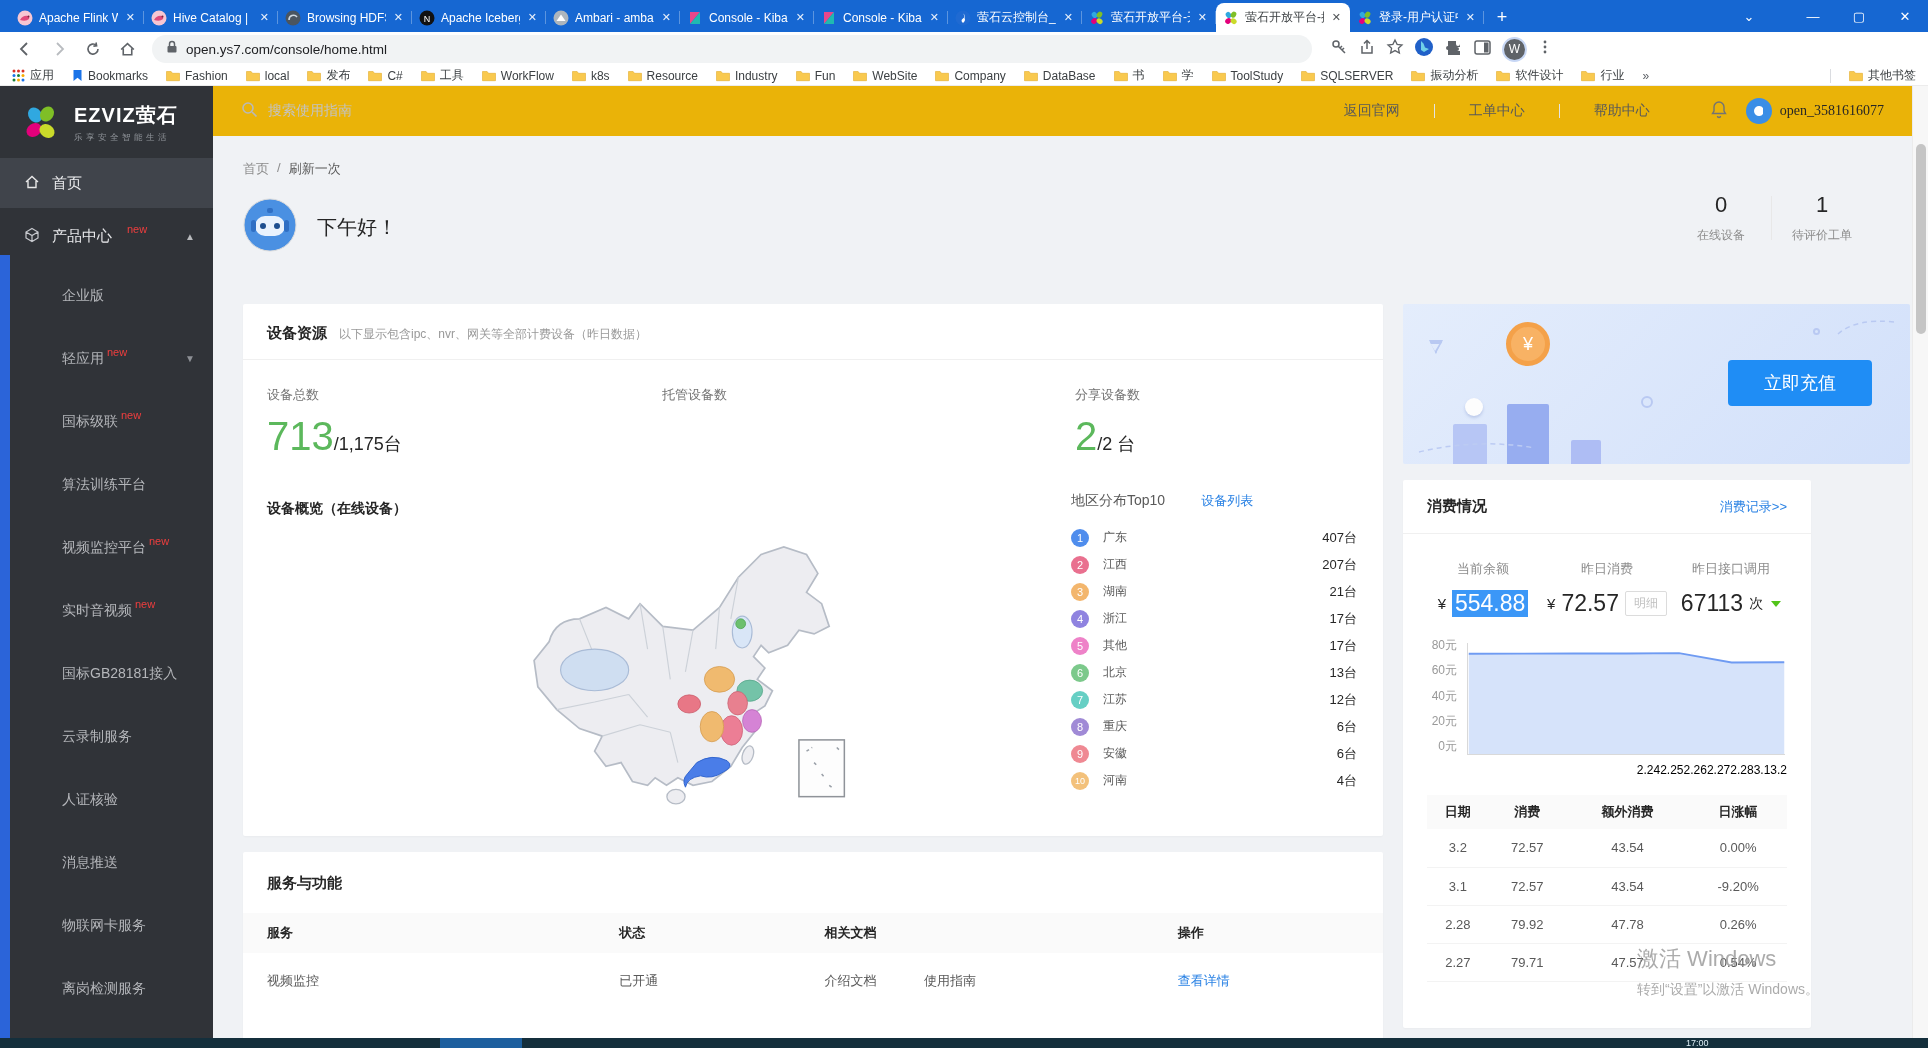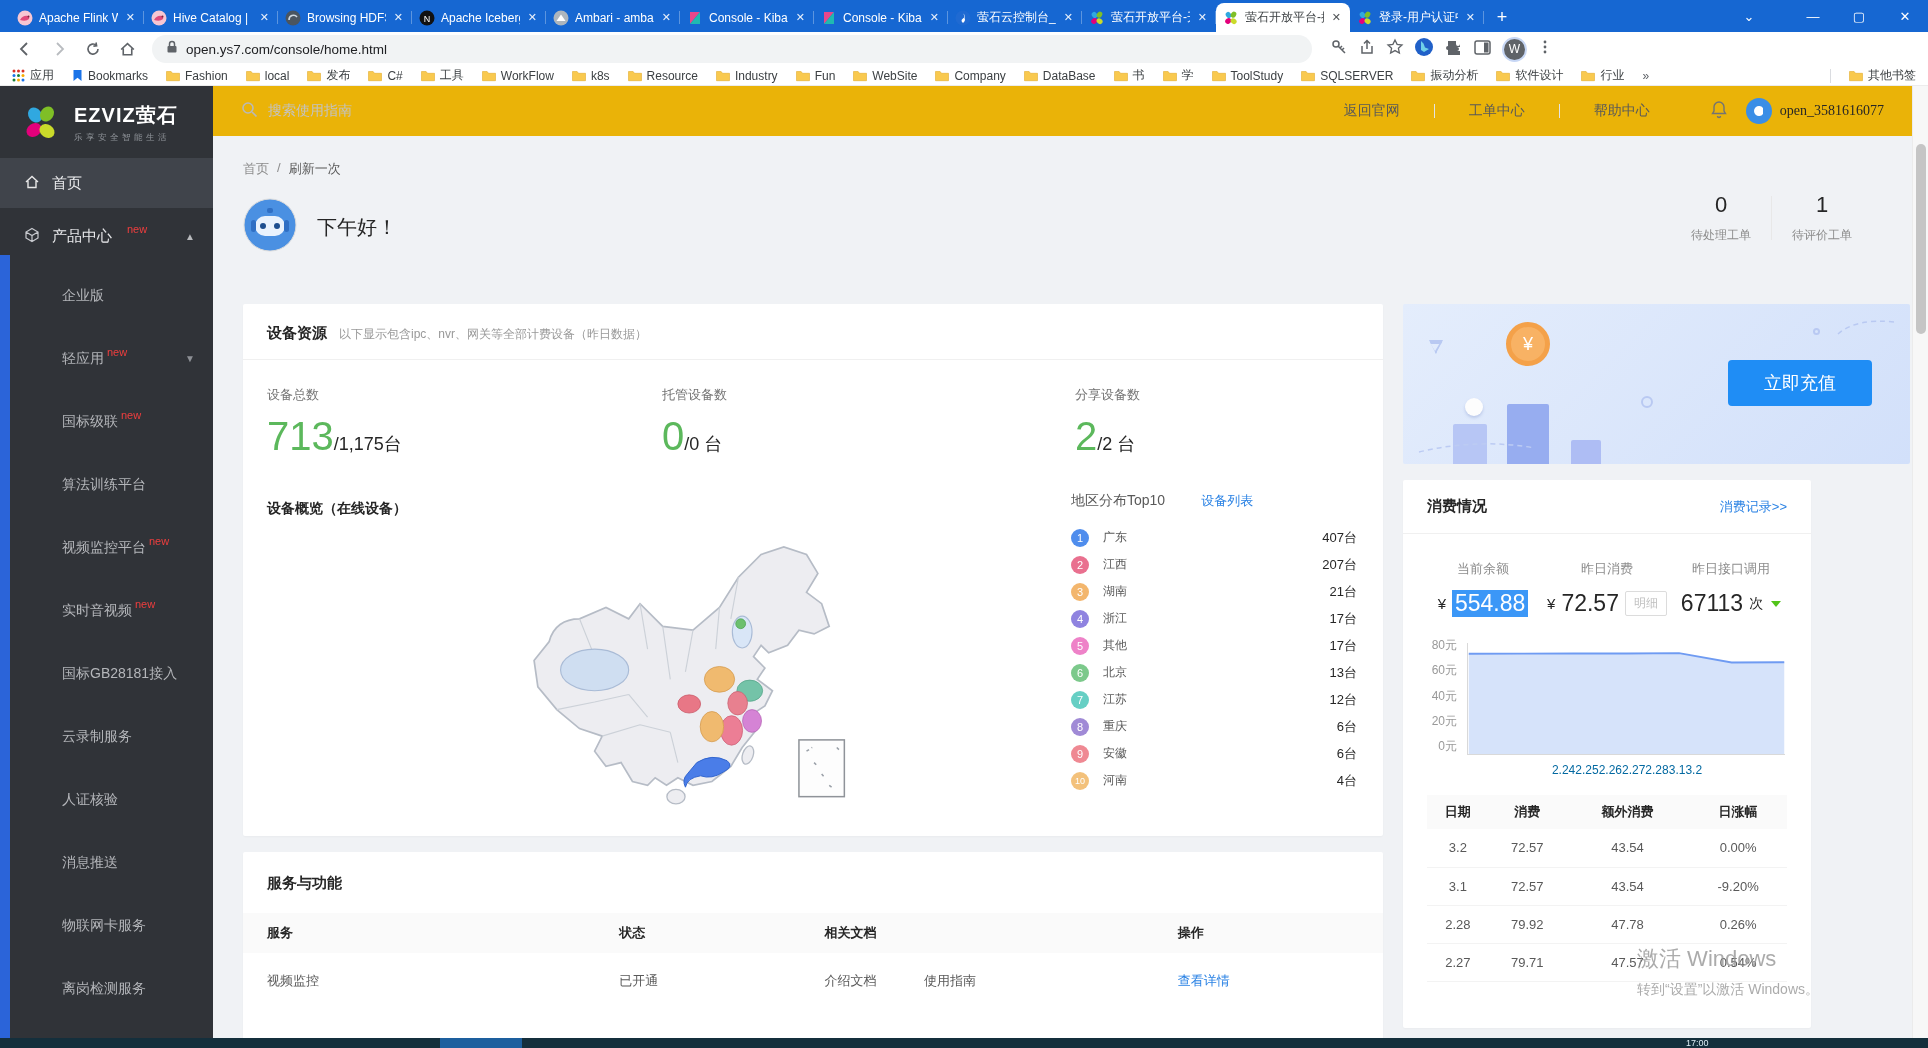--- a/index.html
+++ b/index.html
@@ -123,21 +123,21 @@
   .cur-sym { font-size:15px; }
   .selected { background:#3b97f7; color:#fff; padding:0 3px; }
   .detail-btn { font-size:12px; color:#bfbfbf; border:1px solid #dcdcdc; border-radius:2px; padding:3px 8px; background:#fff; font-family:inherit; }
   .unit { font-size:14px; }
   .green-caret { display:inline-block; width:0; height:0; border-left:5px solid transparent; border-right:5px solid transparent; border-top:6px solid #52c41a; margin-left:2px; }
 
   .chart { margin:20px 24px 0; position:relative; height:140px; }
   .yaxis { position:absolute; left:0; top:0; bottom:22px; width:36px; display:flex; flex-direction:column; justify-content:space-between; align-items:flex-end; font-size:12px; color:#999; padding-right:6px; }
   .plot { position:absolute; left:40px; right:2px; top:6px; bottom:22px; border-left:1px solid #d9d9d9; border-bottom:1px solid #d9d9d9; }
   .plot svg { width:100%; height:100%; display:block; }
-  .xaxis { position:absolute; left:40px; right:0; bottom:0; display:flex; justify-content:center; font-size:12px; color:#0369a1; }
+  .xaxis { position:absolute; left:40px; right:0; bottom:0; display:flex; justify-content:flex-end; font-size:12px; color:#000000; }
 
   .cons-table { margin:18px 24px 0; width:calc(100% - 48px); border-collapse:collapse; font-size:13px; }
   .cons-table th { background:#fafafa; height:34px; color:#262626; font-weight:bold; text-align:center; }
   .cons-table td { height:38px; color:#595959; text-align:center; border-bottom:1px solid #f3f3f3; }
 
   
   .scrollbar { position:absolute; right:0; top:86px; bottom:10px; width:16px; background:#f7f7f7; border-left:1px solid #ebebeb; }
   .scroll-thumb { width:10px; margin-left:3px; margin-top:58px; height:190px; background:#c5c5c5; border-radius:6px; }
   .taskbar { position:absolute; left:0; right:0; bottom:0; height:10px; background:#142f3c; }
   .task-seg { position:absolute; left:440px; width:82px; top:0; bottom:0; background:#1d5f9e; }
@@ -618,42 +618,41 @@
           <circle cx="34" cy="28" r="3" fill="#1d4e8f"></circle>
           <rect x="24" y="10" width="6" height="5" rx="2" fill="#2f6fc4"></rect>
         </svg>
       </span>
       <span class="hello">下午好！</span>
     </div>
 
     <div class="tickets">
       <div class="ticket">
         <div class="num">0</div>
-        <div class="lbl">待处理工单</div>
+        <div class="lbl">在线设备</div>
       </div>
       <div class="tick-div"></div>
       <div class="ticket">
         <div class="num">1</div>
         <div class="lbl">待评价工单</div>
       </div>
     </div>
 
     <div class="card card-devices">
       <div class="dev-head">
         <span class="dev-title">设备资源</span>
         <span class="dev-sub">以下显示包含ipc、nvr、网关等全部计费设备（昨日数据）</span>
       </div>
       <div class="dev-stats" id="devstats">
           <div class="stat">
             <div class="slabel">设备总数</div>
     <div class="sval"><span class="big" style="color: rgb(92, 184, 92);">713</span><span class="suffix">/1,175台</span></div>
           </div>
           <div class="stat">
             <div class="slabel">托管设备数</div>
-    <div class="sval"><span class="big" style="color: rgb(92, 184, 92);">0</span><span class="suffix">/0 台</span></div>
           </div>
           <div class="stat">
             <div class="slabel">分享设备数</div>
     <div class="sval"><span class="big" style="color: rgb(92, 184, 92);">2</span><span class="suffix">/2 台</span></div>
           </div>
         </div>
 
       <div class="overview-title">设备概览（在线设备）</div>
 
       <svg class="china-map" width="600" height="280" viewBox="0 0 100 74">

